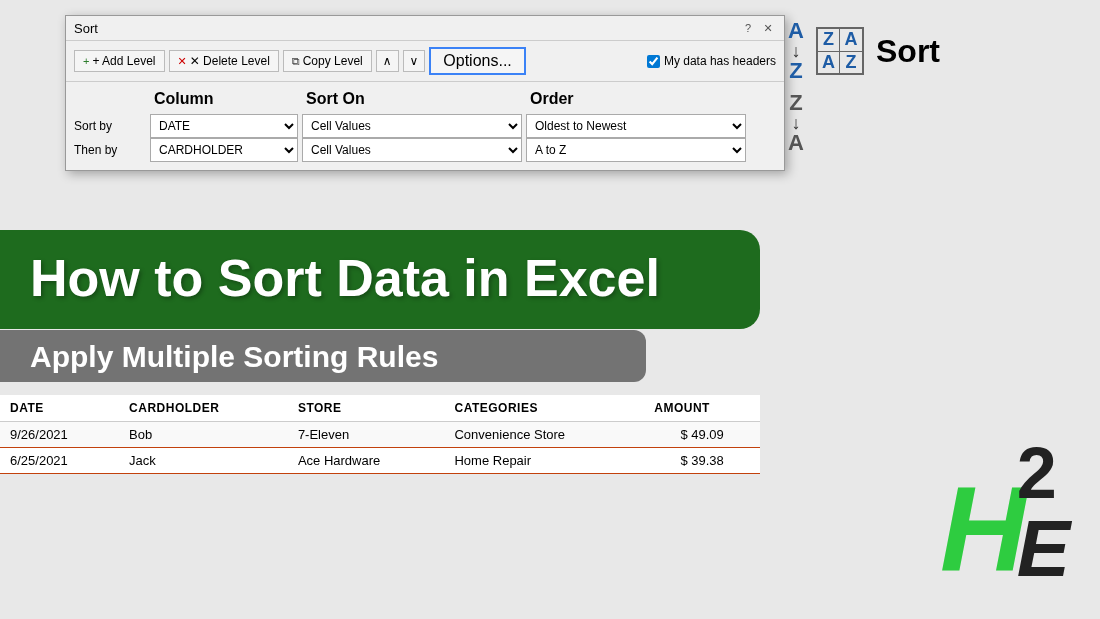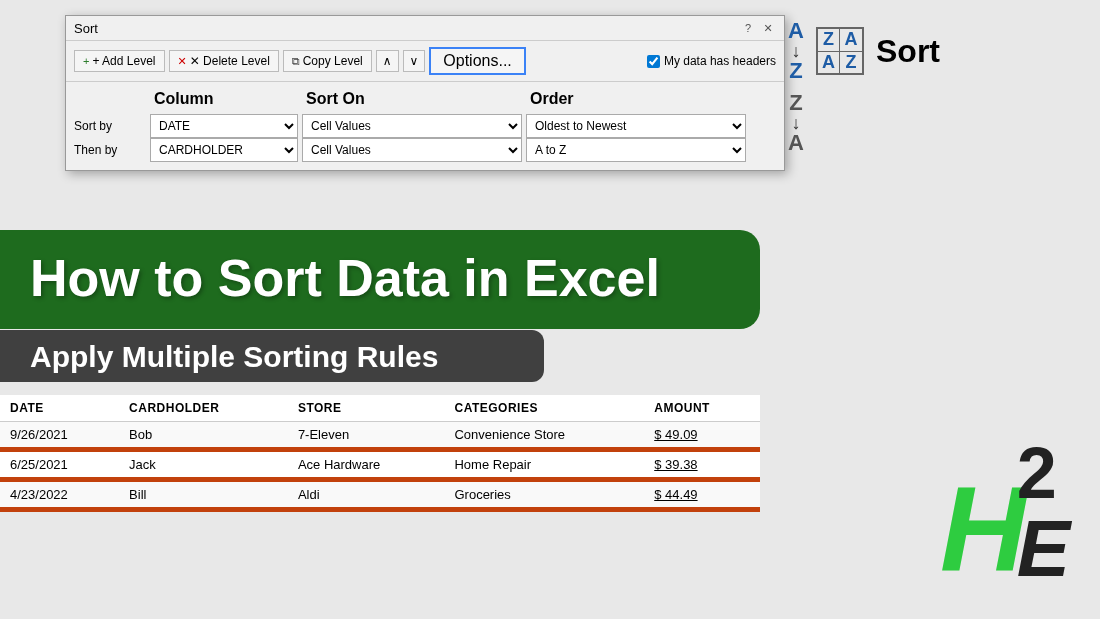--- a/index.html
+++ b/index.html
@@ -204,22 +204,22 @@
       color: white;
       line-height: 1.1;
       text-shadow: 2px 2px 4px rgba(0,0,0,0.3);
     }
 
     
     .sub-banner {
       position: absolute;
       top: 330px;
       left: 0;
-      width: 544px;
-      background: #404040;
+      width: 646px;
+      background: #737373;
       padding: 10px 30px 8px 30px;
       border-radius: 0 12px 12px 0;
     }
 
     .sub-title {
       font-size: 30px;
       font-weight: 800;
       color: white;
     }
 
@@ -243,27 +243,26 @@
       font-weight: 700;
       text-align: left;
       padding: 6px 10px;
       border-bottom: 1px solid #ccc;
       font-size: 12px;
       letter-spacing: 0.5px;
     }
 
     table.data-table td {
       padding: 5px 10px;
-      border-bottom: 5px solid #c2410c;
+      border-bottom: 1px solid #c2410c;
       font-size: 13px;
     }
 
     table.data-table td.amount {
-      text-align: left;
-      text-decoration: underline;
+      text-align: center;
     }
 
     table.data-table tr:nth-child(odd) td {
       background: #f9f9f9;
     }
 
     
     .h2e-logo {
       position: absolute;
       right: 30px;
@@ -443,27 +442,20 @@
           <td>Convenience Store</td>
           <td class="amount">$ 49.09</td>
         </tr>
         <tr>
           <td>6/25/2021</td>
           <td>Jack</td>
           <td>Ace Hardware</td>
           <td>Home Repair</td>
           <td class="amount">$ 39.38</td>
         </tr>
-        <tr>
-          <td>4/23/2022</td>
-          <td>Bill</td>
-          <td>Aldi</td>
-          <td>Groceries</td>
-          <td class="amount">$ 44.49</td>
-        </tr>
       </tbody>
   </table>
 </div>
 
 <div class="h2e-logo">
   <span class="logo-h">H</span>
   <div class="logo-2e">
     <span class="logo-2">2</span>
     <span class="logo-e">E</span>
   </div>

